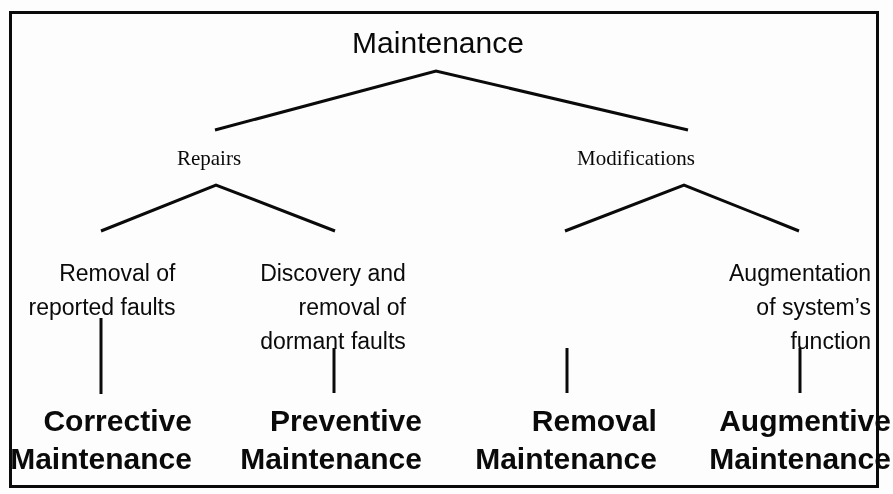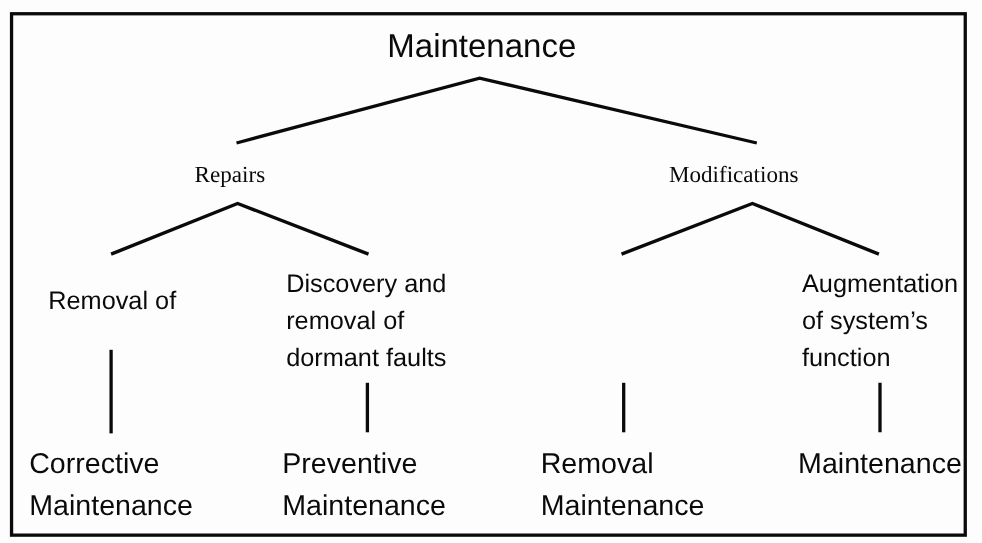--- a/index.html
+++ b/index.html
@@ -35,44 +35,44 @@
   .connectors line {
     fill: none;
     stroke: var(--line, #0a0a0a);
     stroke-width: 3;
     stroke-linecap: butt;
     stroke-linejoin: miter;
   }
   .node {
     position: absolute;
     transform: translateX(-50%);
-    text-align: left;
+    text-align: right;
     white-space: nowrap;
   }
   .node span { display: block; }
   .root-node {
     top: 25px;
     font-size: 30px;
     line-height: 36px;
   }
   .l2-node {
     top: 143px;
     font-size: 21px;
     line-height: 30px;
     font-family: Liberation Serif, serif;
   }
   .l3-node {
-    top: 240px;
+    top: 256px;
     font-size: 23px;
     line-height: 34px;
   }
   .l4-node {
     top: 402px;
-    font-size: 26px;
-    font-weight: normal;
+    font-size: 30px;
+    font-weight: bold;
     line-height: 38px;
   }
 </style>
 </head>
 <body>
 
 <div class="canvas" style="--bg: #fdfdfd; --line: #0a0a0a; --text: #0a0a0a;">
 
   <div class="frame"></div>
 
@@ -83,24 +83,25 @@
     <line x1="101" y1="318" x2="101" y2="394"></line>
     <line x1="334" y1="348" x2="334" y2="393"></line>
     <line x1="567" y1="348" x2="567" y2="393"></line>
     <line x1="800" y1="348" x2="800" y2="393"></line>
   </svg>
 
   <div class="node root-node" style="left:438px">Maintenance</div>
 
   <div class="node l2-node" style="left:209px">Repairs</div>
 
-  <div class="node l2-node" style="left:667px">Modifications</div>
+  <div class="node l2-node" style="left:636px">Modifications</div>
 
   <div class="node l3-node" style="left:102px; top:256px">
     <span>Removal of</span>
+    <span>reported faults</span>
   </div>
 
   <div class="node l3-node" style="left:333px">
     <span>Discovery and</span>
     <span>removal of</span>
     <span>dormant faults</span>
   </div>
 
 
   <div class="node l3-node" style="left:800px">
@@ -118,16 +119,17 @@
     <span>Preventive</span>
     <span>Maintenance</span>
   </div>
 
   <div class="node l4-node" style="left:566px">
     <span>Removal</span>
     <span>Maintenance</span>
   </div>
 
   <div class="node l4-node" style="left:800px">
+    <span>Augmentive</span>
     <span>Maintenance</span>
   </div>
 
 </div>
 
 </body></html>

